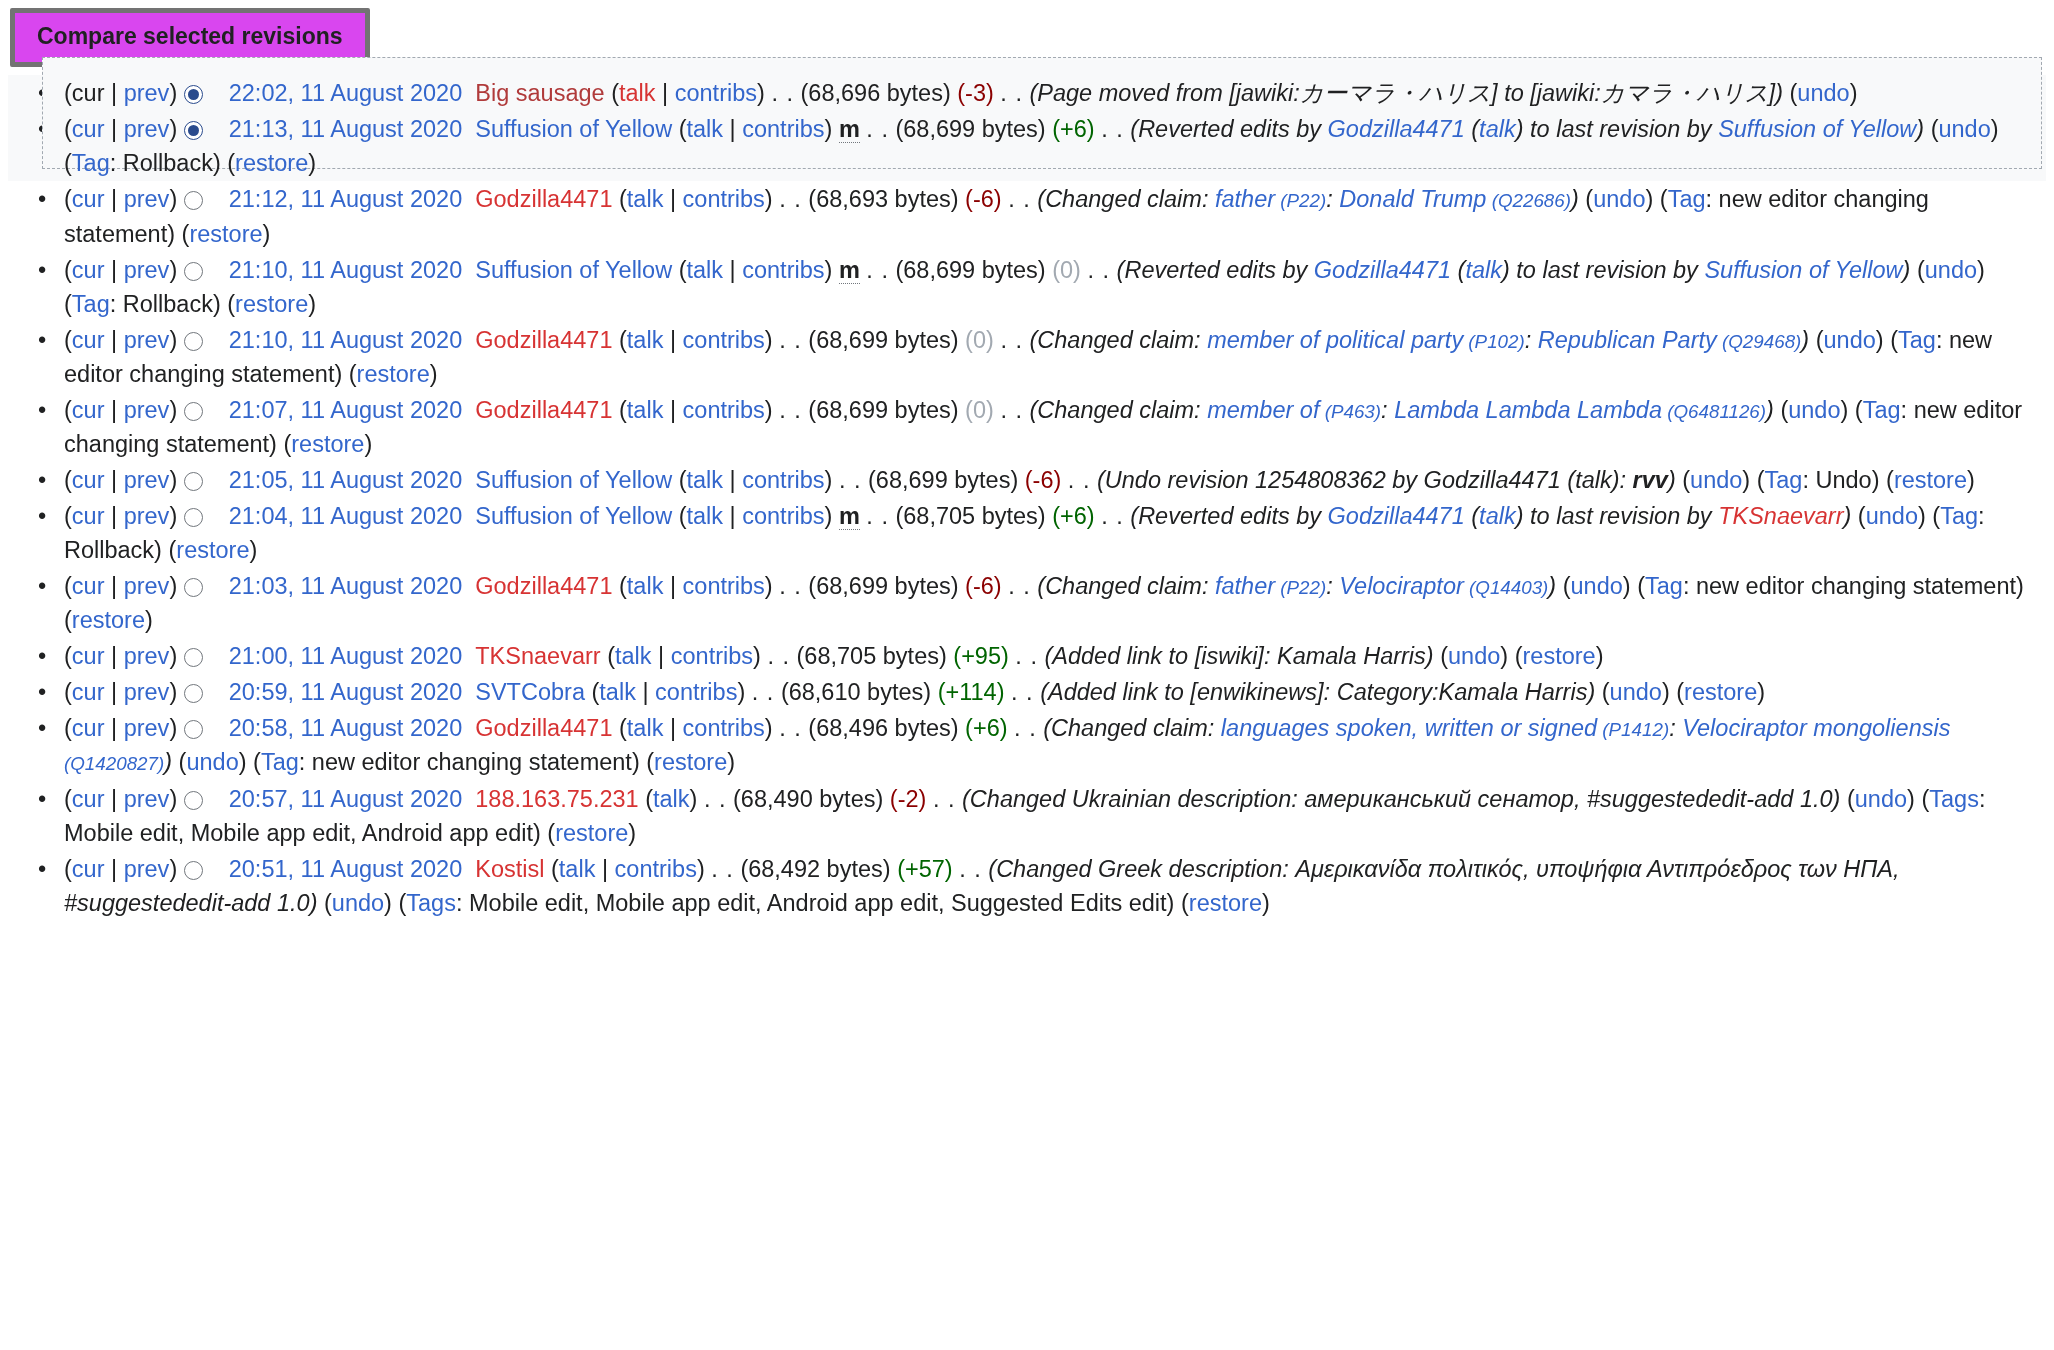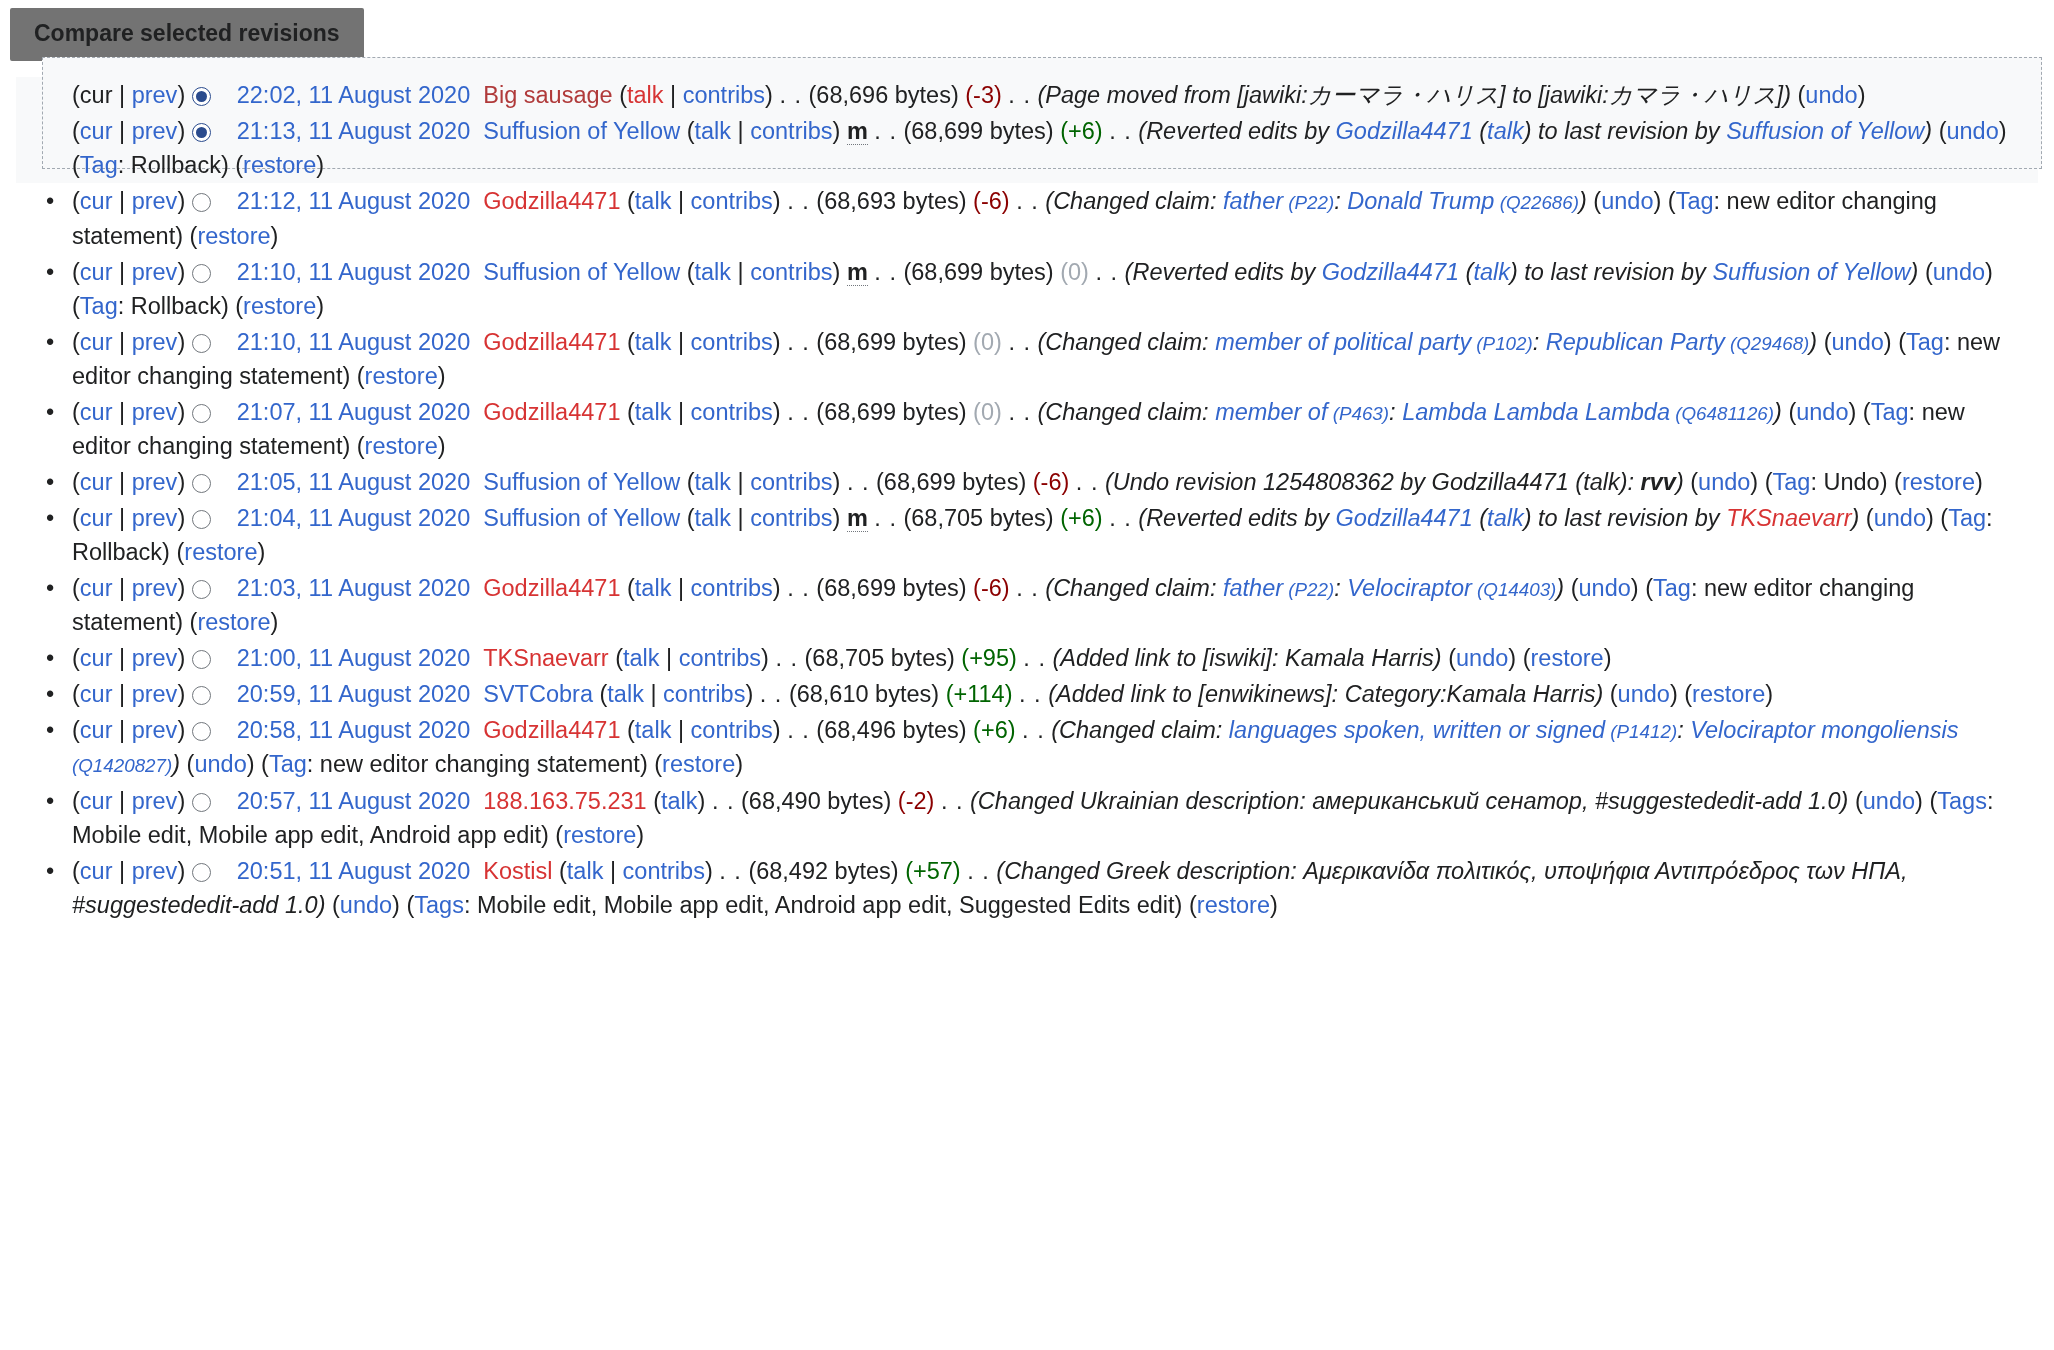--- a/index.html
+++ b/index.html
@@ -16,36 +16,36 @@
     color: #202122;
     overflow: hidden;
   }
 
   
   .compare-bar {
     padding: 8px 0 0 10px;
   }
   .compare-btn {
     display: inline-block;
-    background: #737373;
-    border: 2px solid #737373;
+    background: #d946ef;
+    border: 5px solid #737373;
     border-radius: 2px;
     color: #202122;
     font-family: "Liberation Sans", sans-serif;
     font-size: 23px;
     font-weight: bold;
     padding: 11px 22px 13px 22px;
     cursor: pointer;
     line-height: 1.1;
   }
 
   
   ul.history {
     list-style: none;
-    margin: 16px;
+    margin: 8px;
     padding: 0;
   }
   li.hist-row {
     position: relative;
     padding: 1px 12px 1px 56px;
     margin: 0;
   }
   li.hist-row::before {
     content: "\2022";
     position: absolute;

